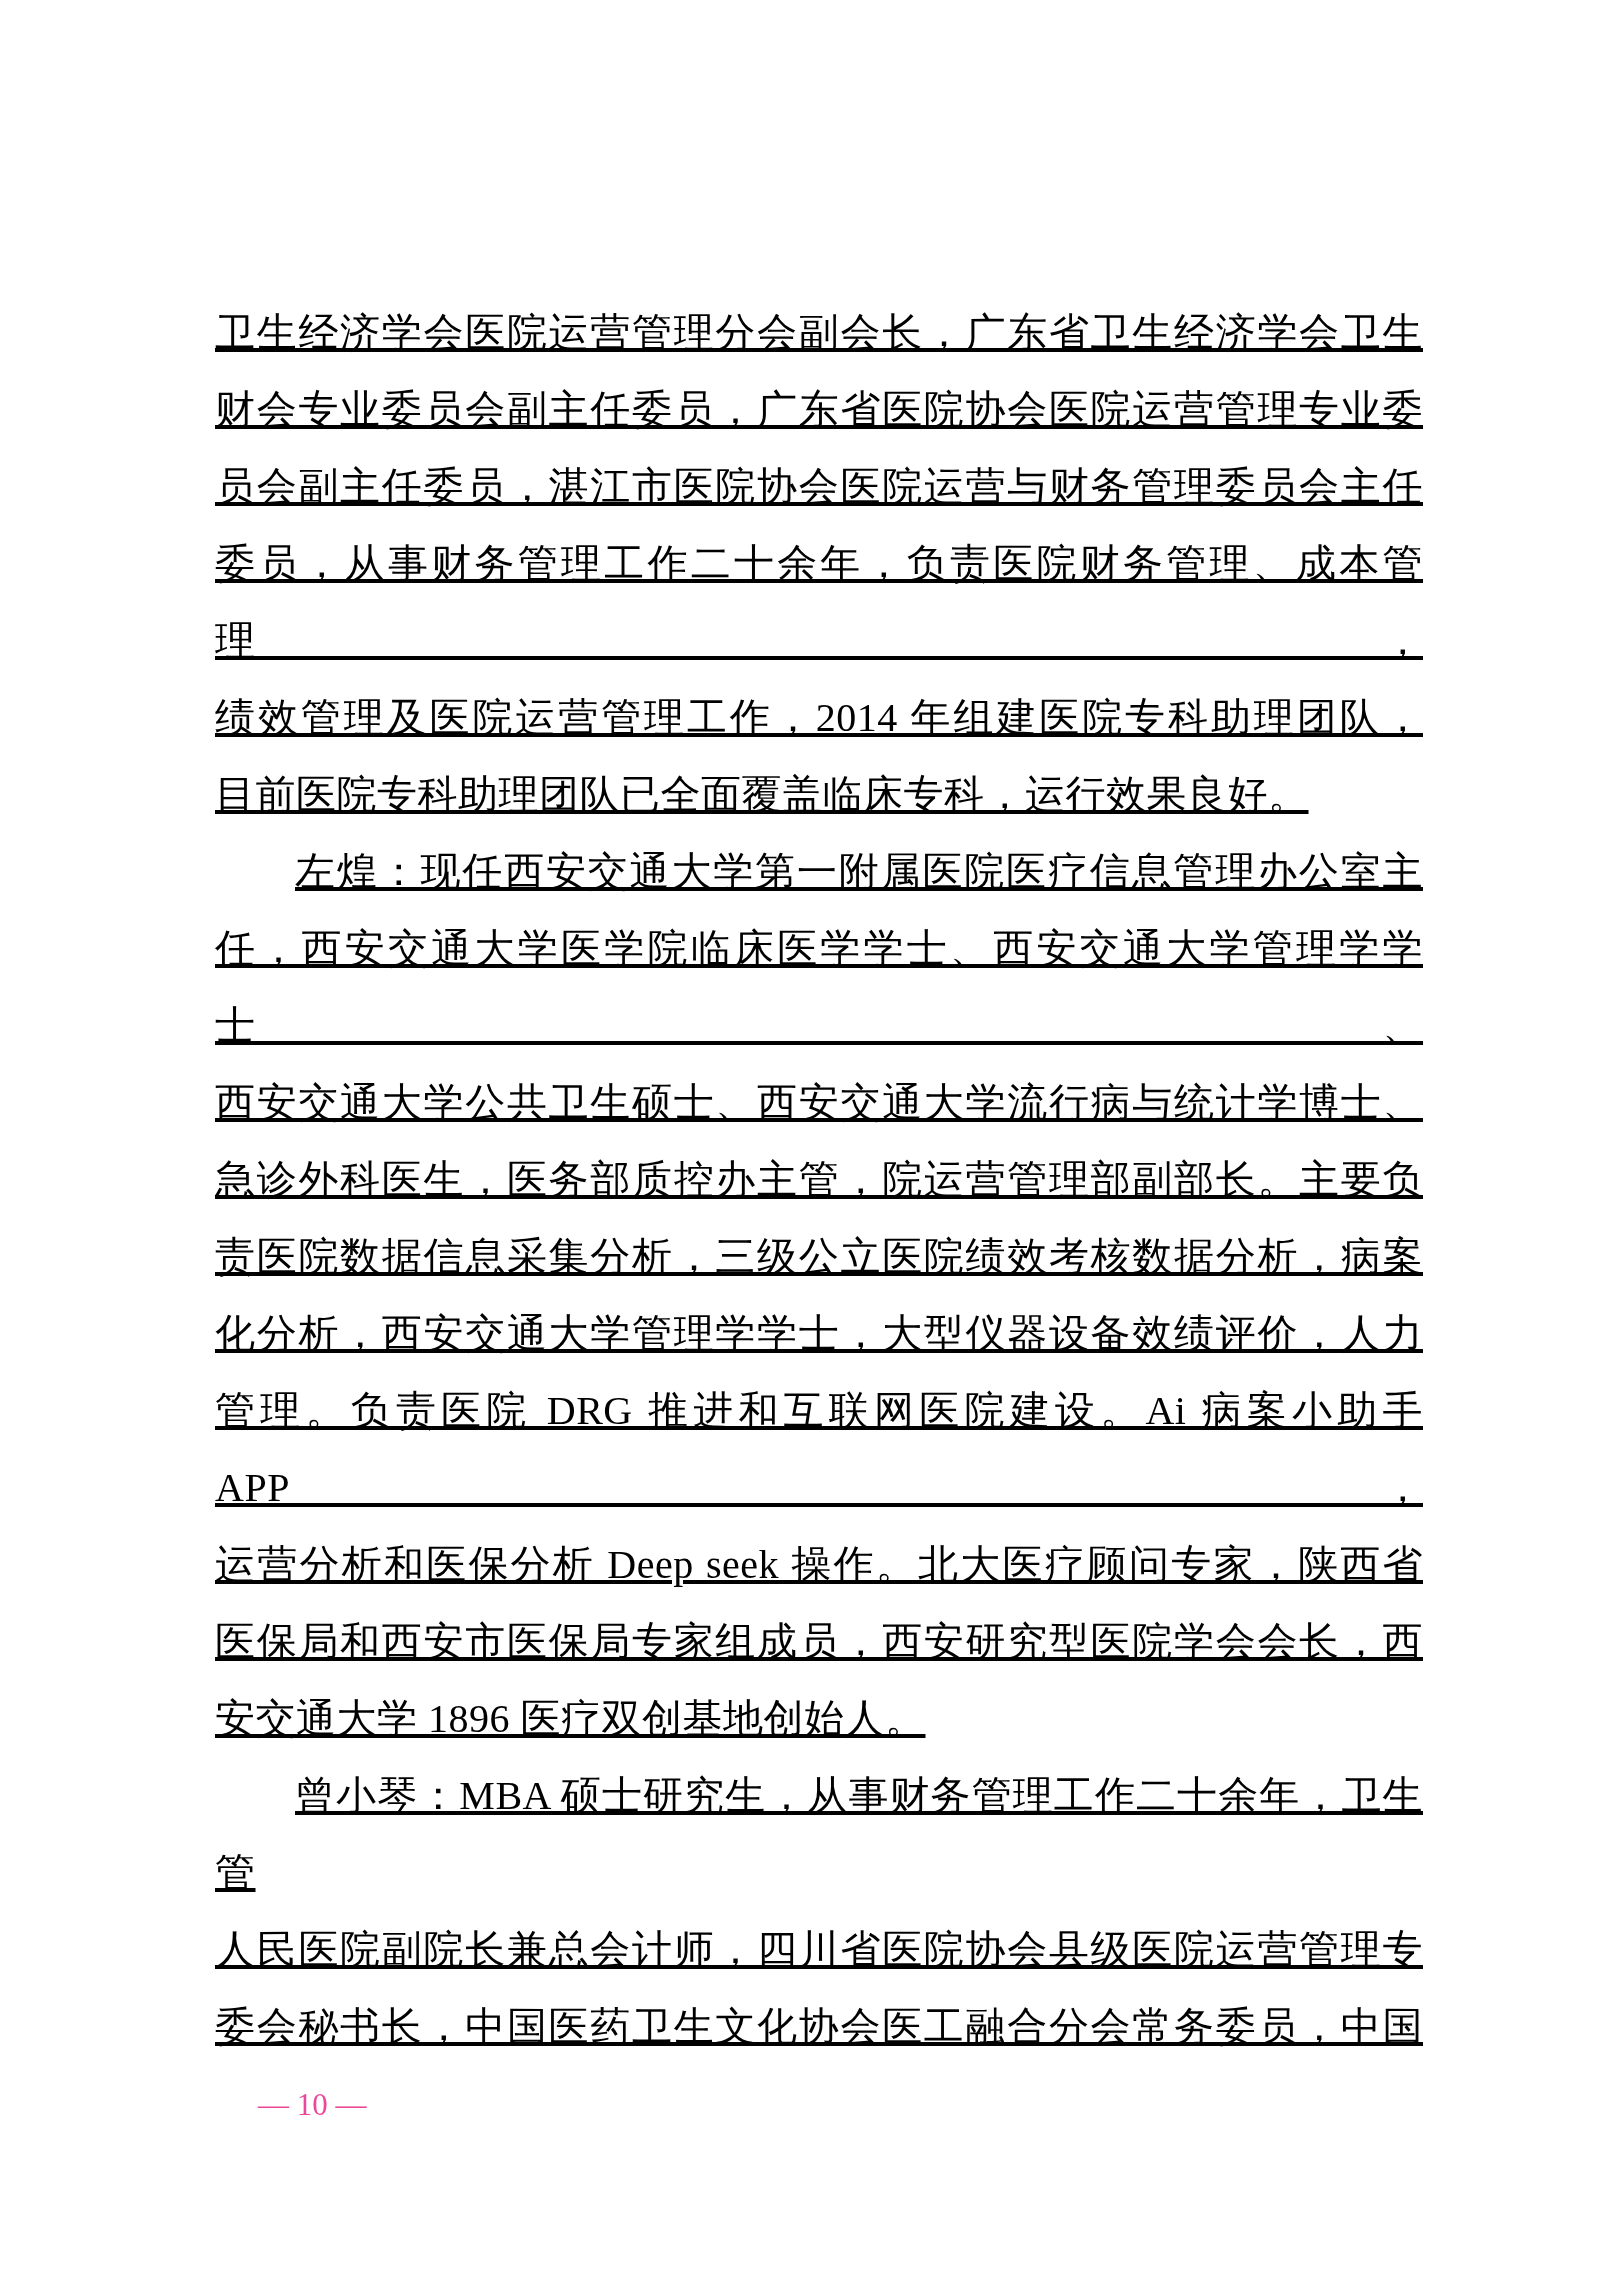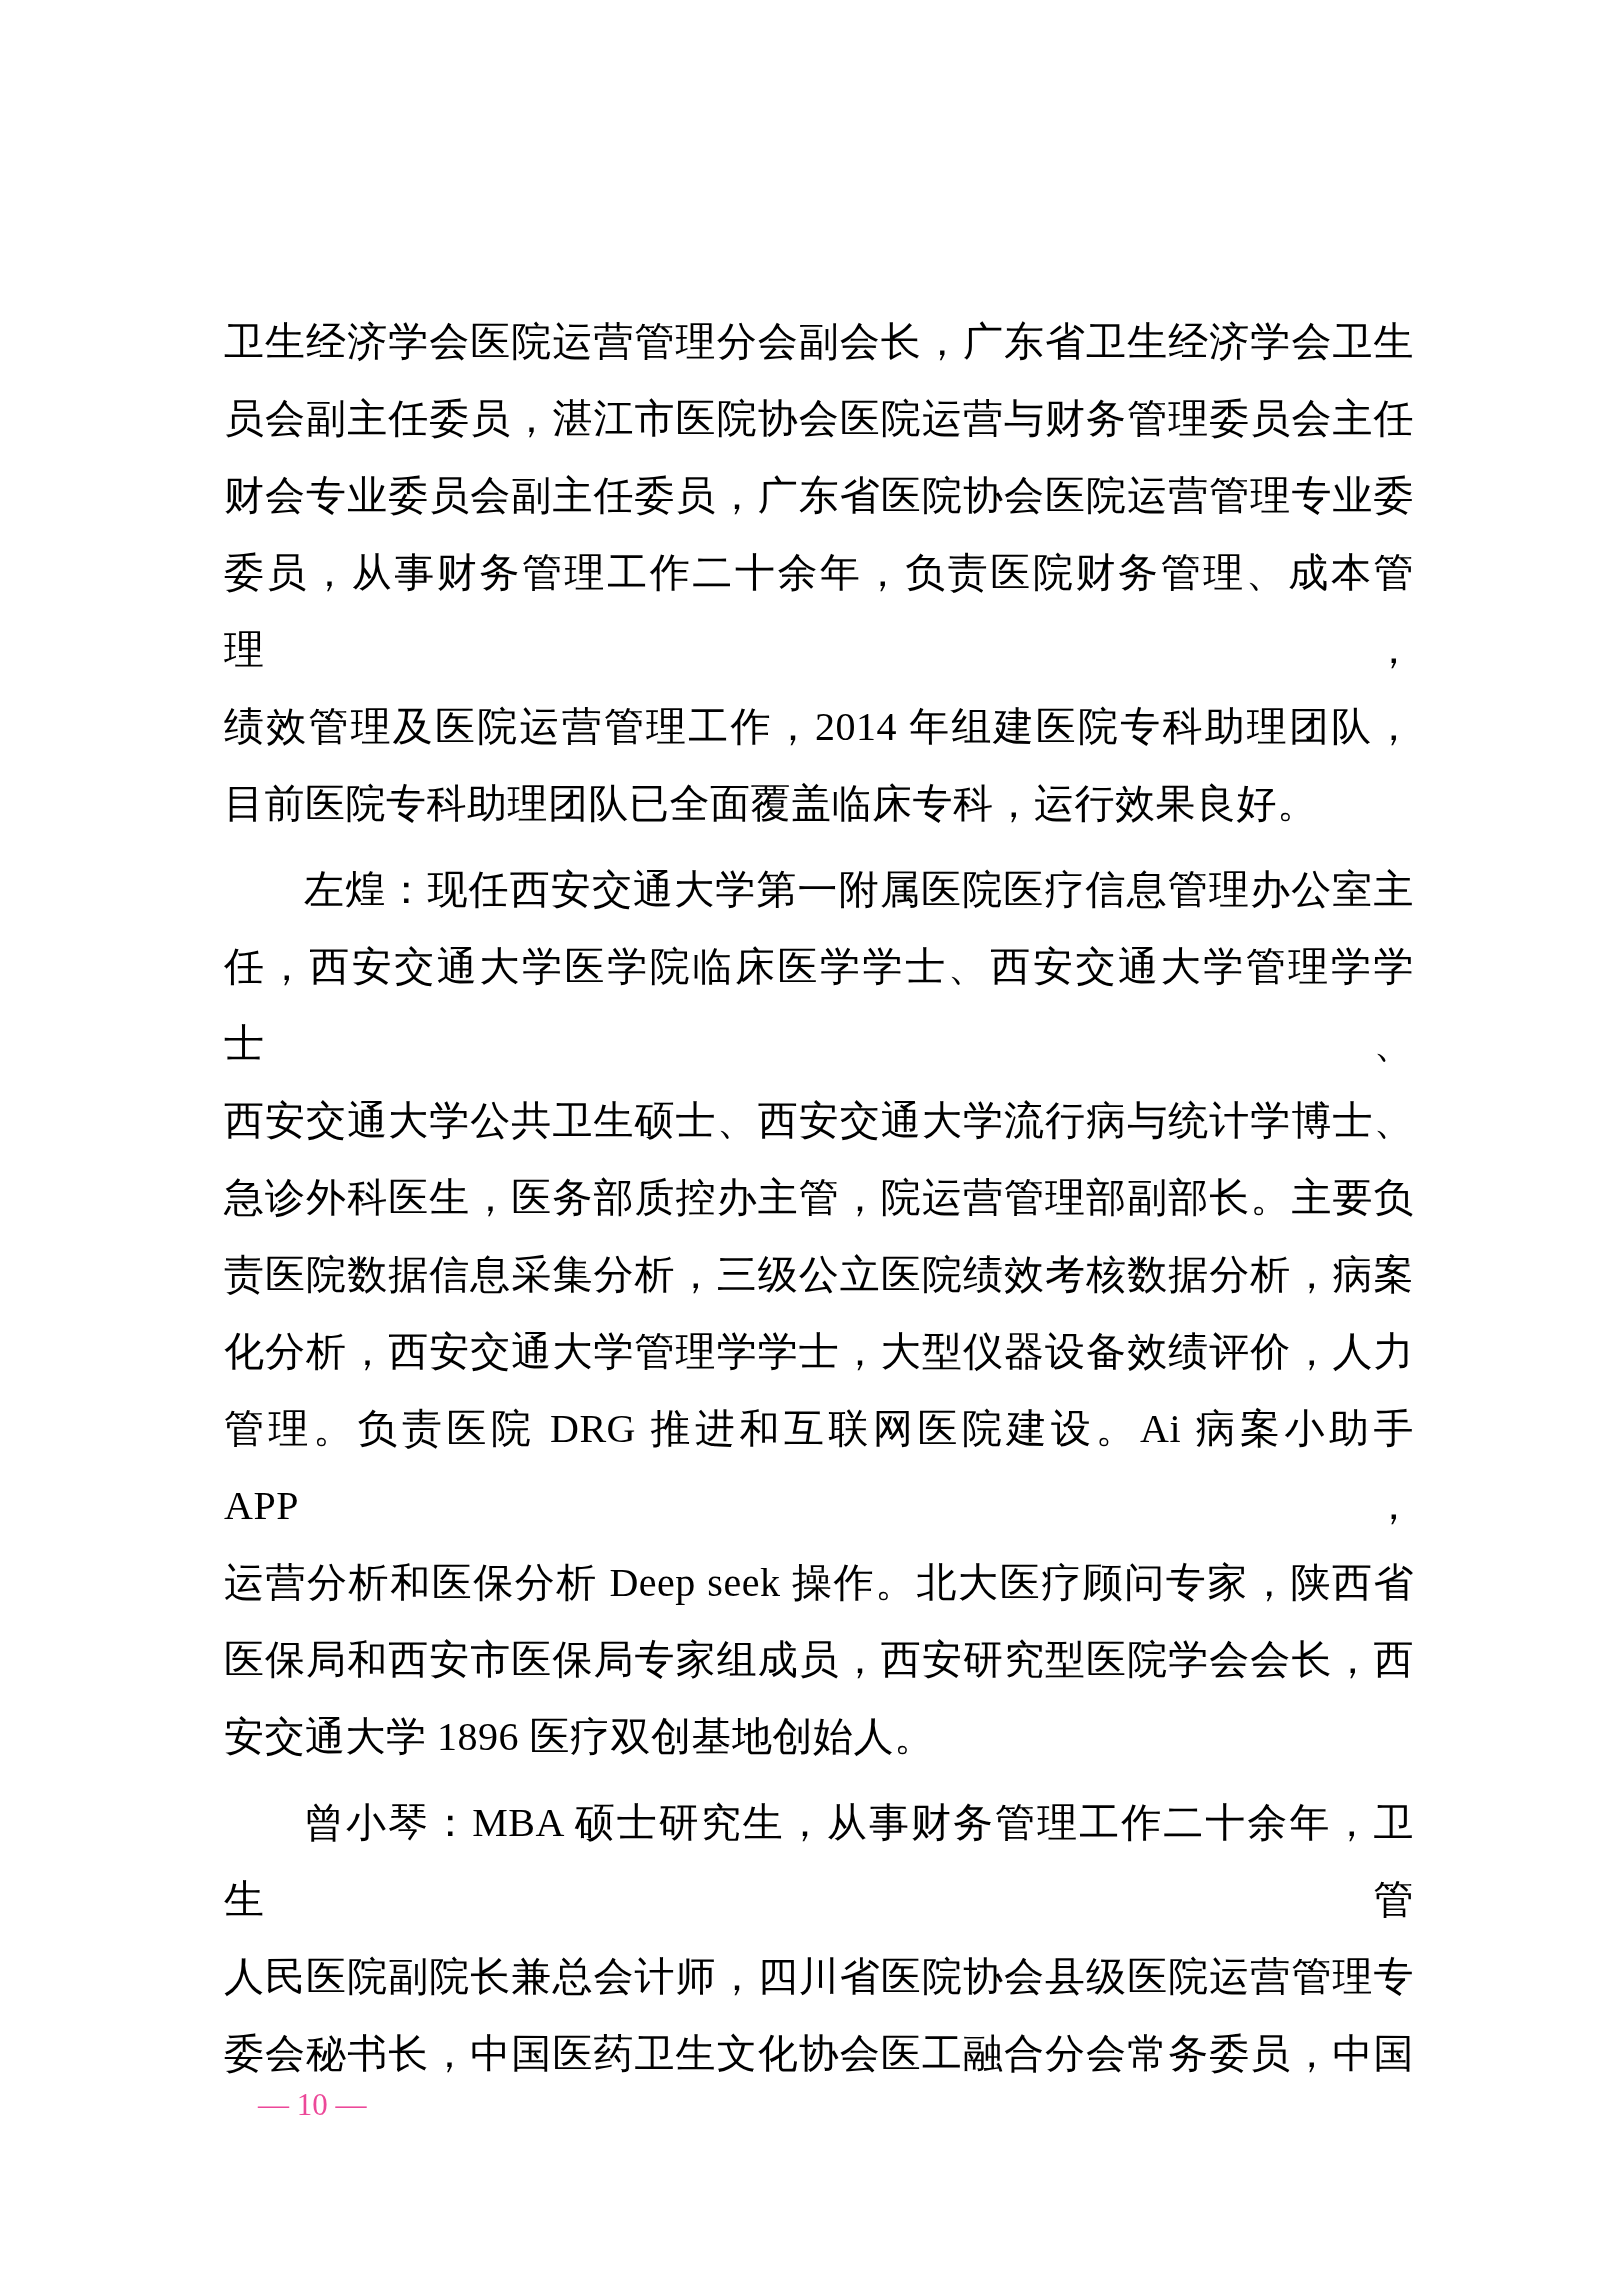--- a/index.html
+++ b/index.html
@@ -19,22 +19,23 @@
   .text-block {
     position: absolute;
     left: 215px;
     top: 294px;
     width: 1208px;
     font-size: 40px;
     line-height: 77px;
     letter-spacing: 0.5px;
   }
   .paragraph {
-    margin: 9px;
+    margin: 0;
     padding: 0;
+    text-decoration: underline;
   }
   .line {
     text-align: justify;
     overflow: visible;
   }
   .line.fill {
     text-align-last: justify;
   }
   .line.indent {
     text-indent: 2em;
@@ -50,22 +51,22 @@
   }
 </style>
 </head>
 <body>
 
 <div class="page">
 
   <main class="text-block">
     <section class="paragraph">
         <div class="line fill">卫生经济学会医院运营管理分会副会长，广东省卫生经济学会卫生</div>
+        <div class="line fill">财会专业委员会副主任委员，广东省医院协会医院运营管理专业委</div>
         <div class="line fill">员会副主任委员，湛江市医院协会医院运营与财务管理委员会主任</div>
-        <div class="line fill">财会专业委员会副主任委员，广东省医院协会医院运营管理专业委</div>
         <div class="line fill">委员，从事财务管理工作二十余年，负责医院财务管理、成本管理，</div>
         <div class="line fill">绩效管理及医院运营管理工作，2014 年组建医院专科助理团队，</div>
         <div class="line">目前医院专科助理团队已全面覆盖临床专科，运行效果良好。</div>
       </section>
     <section class="paragraph">
         <div class="line fill indent">左煌：现任西安交通大学第一附属医院医疗信息管理办公室主</div>
         <div class="line fill">任，西安交通大学医学院临床医学学士、西安交通大学管理学学士、</div>
         <div class="line fill">西安交通大学公共卫生硕士、西安交通大学流行病与统计学博士、</div>
         <div class="line fill">急诊外科医生，医务部质控办主管，院运营管理部副部长。主要负</div>
         <div class="line fill">责医院数据信息采集分析，三级公立医院绩效考核数据分析，病案</div>

